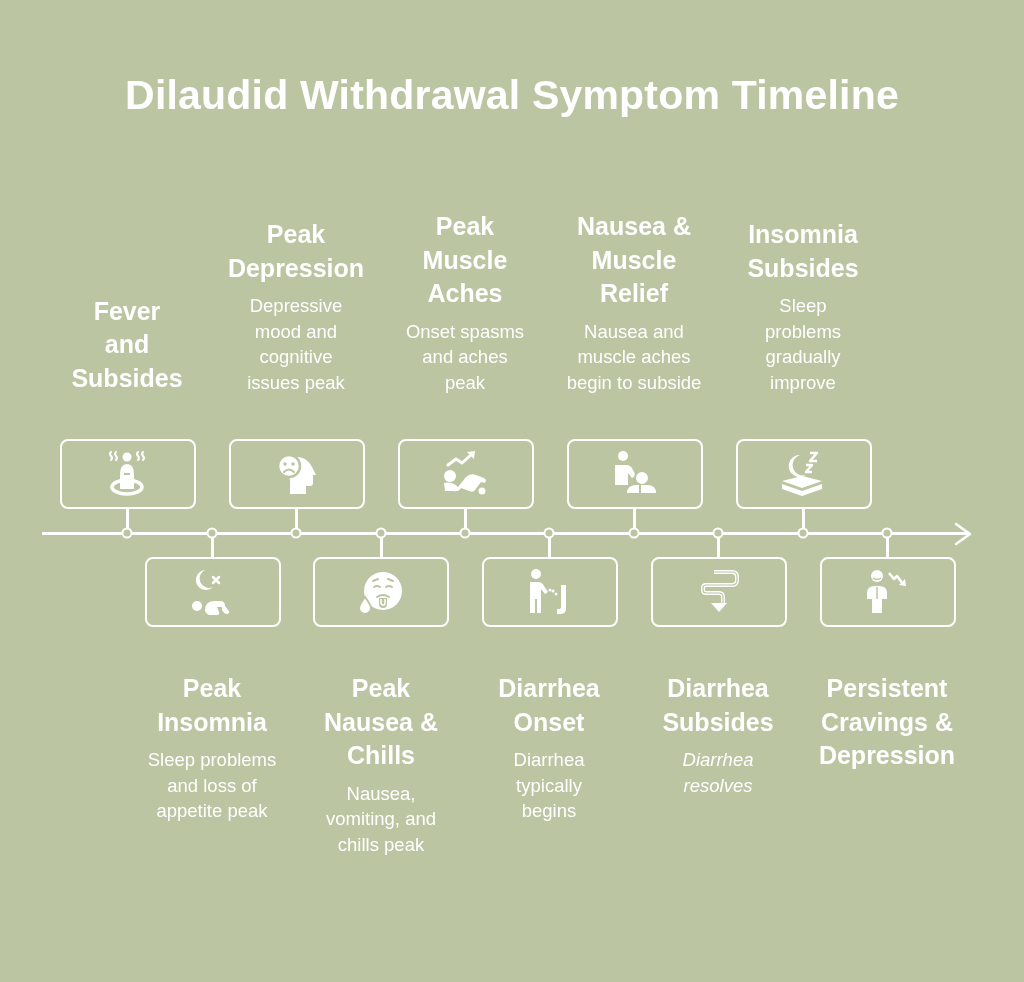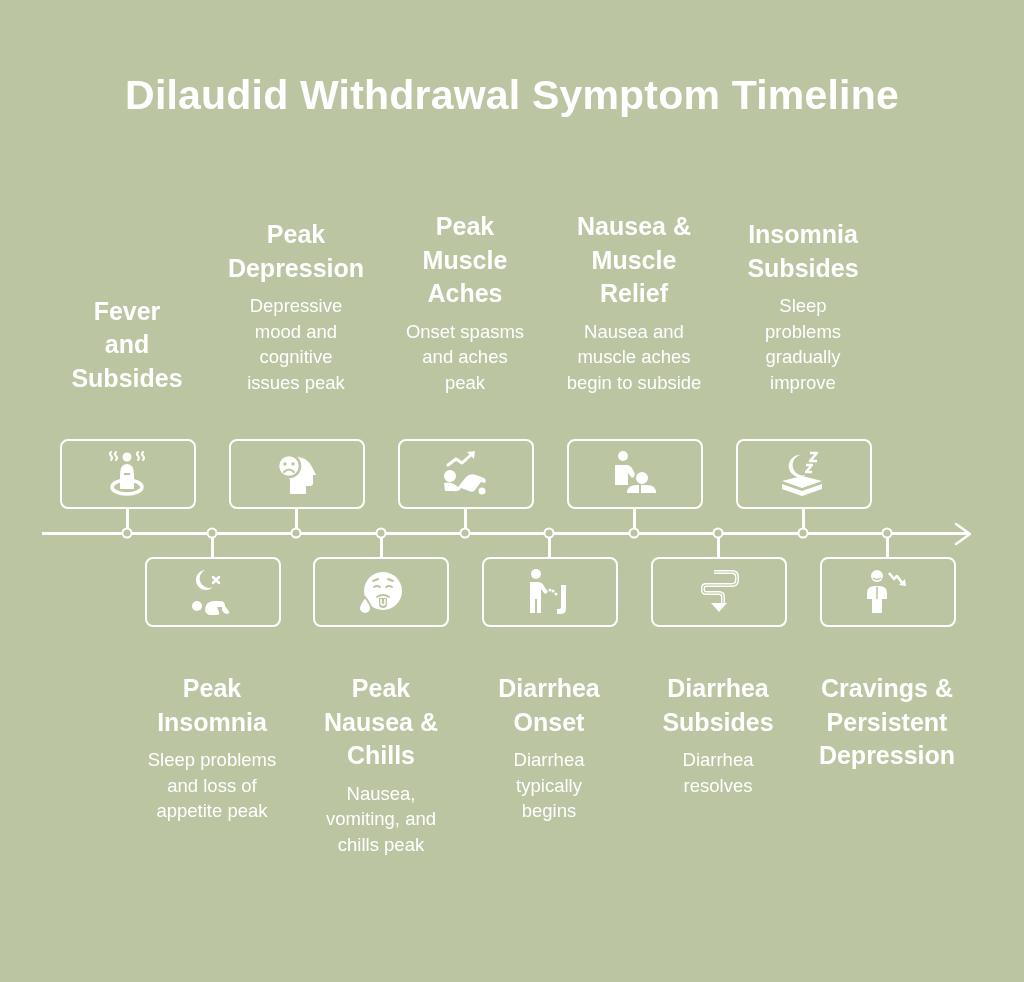--- a/index.html
+++ b/index.html
@@ -190,21 +190,21 @@
   </svg>
 </div>
 <div class="conn" style="left:633px;top:508px;height:24px;"></div>
 <div class="node" style="left:634px;top:533px;"></div>
 
 <div class="col bot-col" style="left:633px;">
   <div class="h">
     <div>Diarrhea</div>
       <div>Subsides</div>
   </div>
-  <div class="d" style="padding:0 38px;">Diarrhea resolves</div>
+  <div class="d" style="padding:0 38px;font-style:italic;">Diarrhea resolves</div>
 </div>
 <div class="box" style="left:651px;top:557px;">
   <svg width="50" height="50" viewBox="0 0 50 50">
     <path d="M20 5 h18 q5 0 5 5 v3 q0 5 -5 5 h-26 q-3 0 -3 3 v2 q0 3 3 3 h13 q4 0 4 4 v6" fill="none" stroke="#fff" stroke-width="4" stroke-linejoin="round"></path>
     <path d="M20 5 h18 q5 0 5 5 v3 q0 5 -5 5 h-26 q-3 0 -3 3 v2 q0 3 3 3 h13 q4 0 4 4 v6" fill="none" stroke="#bbc5a2" stroke-width="1.2"></path>
     <polygon points="17,36 33,36 25,45" fill="#fff"></polygon>
   </svg>
 </div>
 <div class="conn" style="left:717px;top:533px;height:24px;"></div>
 <div class="node" style="left:718px;top:533px;"></div>
@@ -224,22 +224,22 @@
     <path d="M28 16 h6 l-6 7 h6" fill="none" stroke="#fff" stroke-width="2.5" stroke-linejoin="round"></path>
     <path d="M4 32 l20 -5 l20 5 l-20 7z" fill="#fff"></path>
     <path d="M4 35 l20 7 l20 -7 v5 l-20 7 l-20 -7z" fill="#fff"></path>
   </svg>
 </div>
 <div class="conn" style="left:802px;top:508px;height:24px;"></div>
 <div class="node" style="left:803px;top:533px;"></div>
 
 <div class="col bot-col" style="left:802px;">
   <div class="h">
-    <div>Cravings &amp;</div>
-      <div>Persistent</div>
+    <div>Persistent</div>
+      <div>Cravings &amp;</div>
       <div>Depression</div>
   </div>
 </div>
 <div class="box" style="left:820px;top:557px;">
   <svg width="50" height="50" viewBox="0 0 50 50">
     <circle cx="14" cy="9" r="6" fill="#fff"></circle>
     <path d="M10 11 q4 3 8 0" fill="none" stroke="#bbc5a2" stroke-width="1.5"></path>
     <path d="M4 26 q0 -7 8 -7 h4 q8 0 8 7 v6 h-5 v14 h-10 v-14 h-5z" fill="#fff"></path>
     <line x1="14" y1="20" x2="14" y2="32" stroke="#bbc5a2" stroke-width="1.5"></line>
     <polyline points="26,6 31,12 34,9 40,17" fill="none" stroke="#fff" stroke-width="2.5" stroke-linejoin="round"></polyline>

